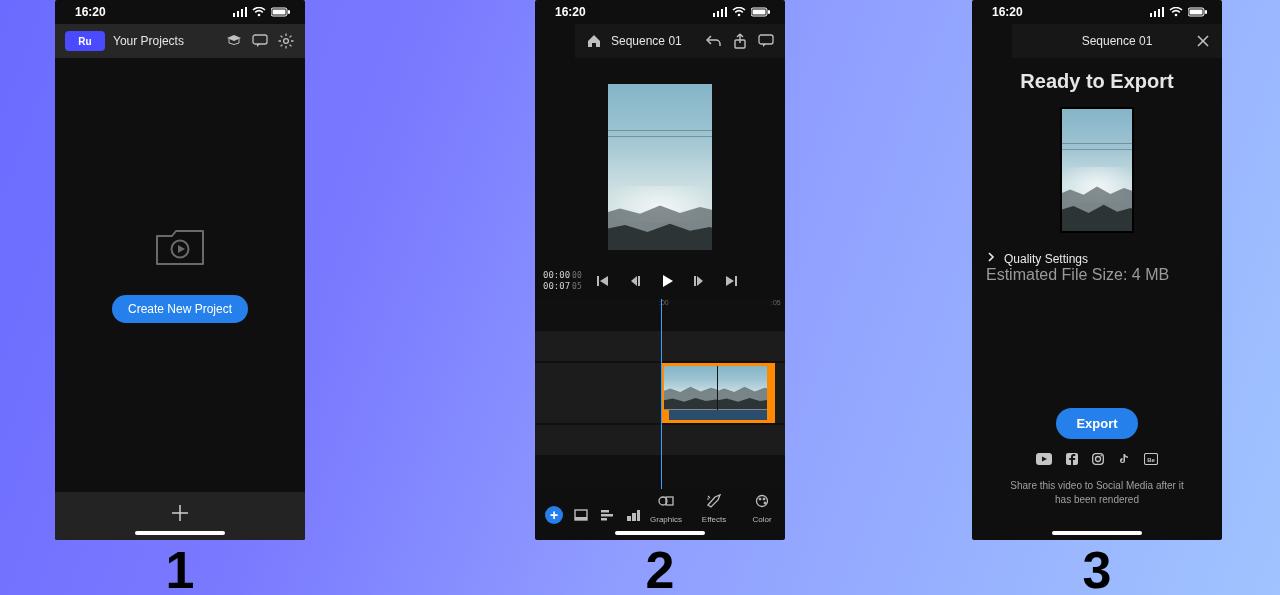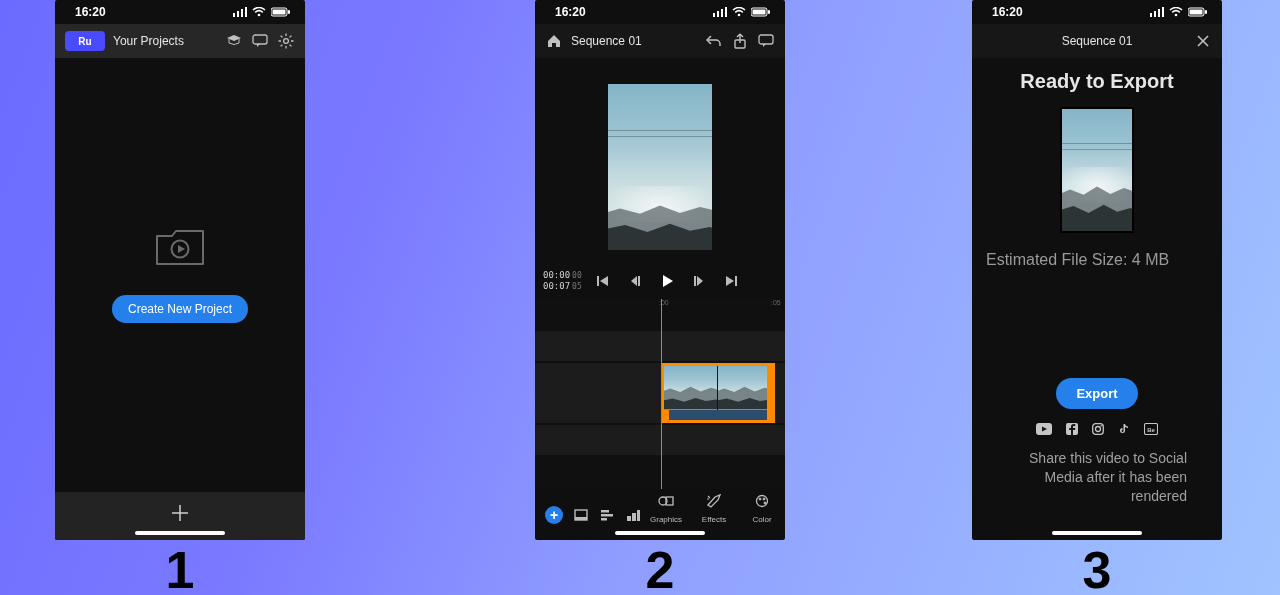--- a/index.html
+++ b/index.html
@@ -40,21 +40,21 @@
 
   .nav-bar {
     height: 34px;
     display: flex;
     align-items: center;
     padding: 0 10px;
     background: #272727;
     font-size: 12px;
     gap: 8px;
   }
-  .nav-bar.dark { background: #171717; }
+  .nav-bar.dark { background: #171717; margin-left: 40px; }
   .nav-bar .spacer { flex: 1; }
   .nav-icon {
     width: 18px; height: 18px;
     display: flex; align-items: center; justify-content: center;
     color: #c0c0c0;
   }
   .ru-logo {
     width: 40px; height: 20px;
     background: #4a4aff;
     border-radius: 4px;
@@ -185,21 +185,21 @@
   .export-thumb {
     width: 74px; height: 126px; position:relative; overflow:hidden;
     border: 2px solid #000;
   }
   .quality-row { display:flex; align-items:center; gap:8px; font-size:12px; color:#eaeaea; cursor:pointer; }
   .est-row { font-size:16px; color:#9a9a9a; margin-top:0; }
   .export-bottom { margin-top:auto; display:flex; flex-direction:column; align-items:center; gap:14px; padding-bottom:24px;}
   .export-btn { background:#2680eb; color:#ffffff; border:none; border-radius:16px; padding:8px 20px; font-size:13px; font-weight:600; cursor:pointer;}
   .social-row { display:flex; gap:14px; color:#c5c5c5; }
   .social-row svg { display:block; }
-  .share-msg { font-size:14px; color:#a0a0a0; text-align:right; line-height:1.35; max-width:180px; }
+  .share-msg { font-size:10px; color:#a0a0a0; text-align:center; line-height:1.35; max-width:180px; }
 
   .big-num {
     position:absolute;
     top: 540px;
     width: 250px;
     text-align: center;
     font-size: 52px;
     font-weight: 800;
     color: #000;
   }
@@ -529,20 +529,26 @@
     <h1>Ready to Export</h1>
     <div class="export-thumb-wrap">
       <div class="export-thumb">
         <div class="sky"></div>
         <div class="wire" style="top:34px;"></div>
         <div class="wire" style="top:40px;"></div>
         <div class="haze"></div>
         <div class="mtn-far"></div>
         <div class="mtn-near"></div>
       </div>
+    </div>
+    <div class="quality-row">
+      <span><svg width="10" height="12" viewBox="0 0 10 12">
+            <path d="M3 2 L7 6 L3 10" fill="none" stroke="#eaeaea" stroke-width="1.6"></path>
+          </svg></span>
+      <span>Quality Settings</span>
     </div>
     <div class="est-row">Estimated File Size: 4 MB</div>
 
     <div class="export-bottom">
       <button class="export-btn">Export</button>
       <div class="social-row">
         <span>
             <svg width="16" height="12" viewBox="0 0 16 12">
               <rect x="0" y="0" width="16" height="12" rx="3" fill="#c5c5c5"></rect>
               <path d="M6 3.5 L11 6 L6 8.5 Z" fill="#171717"></path>

